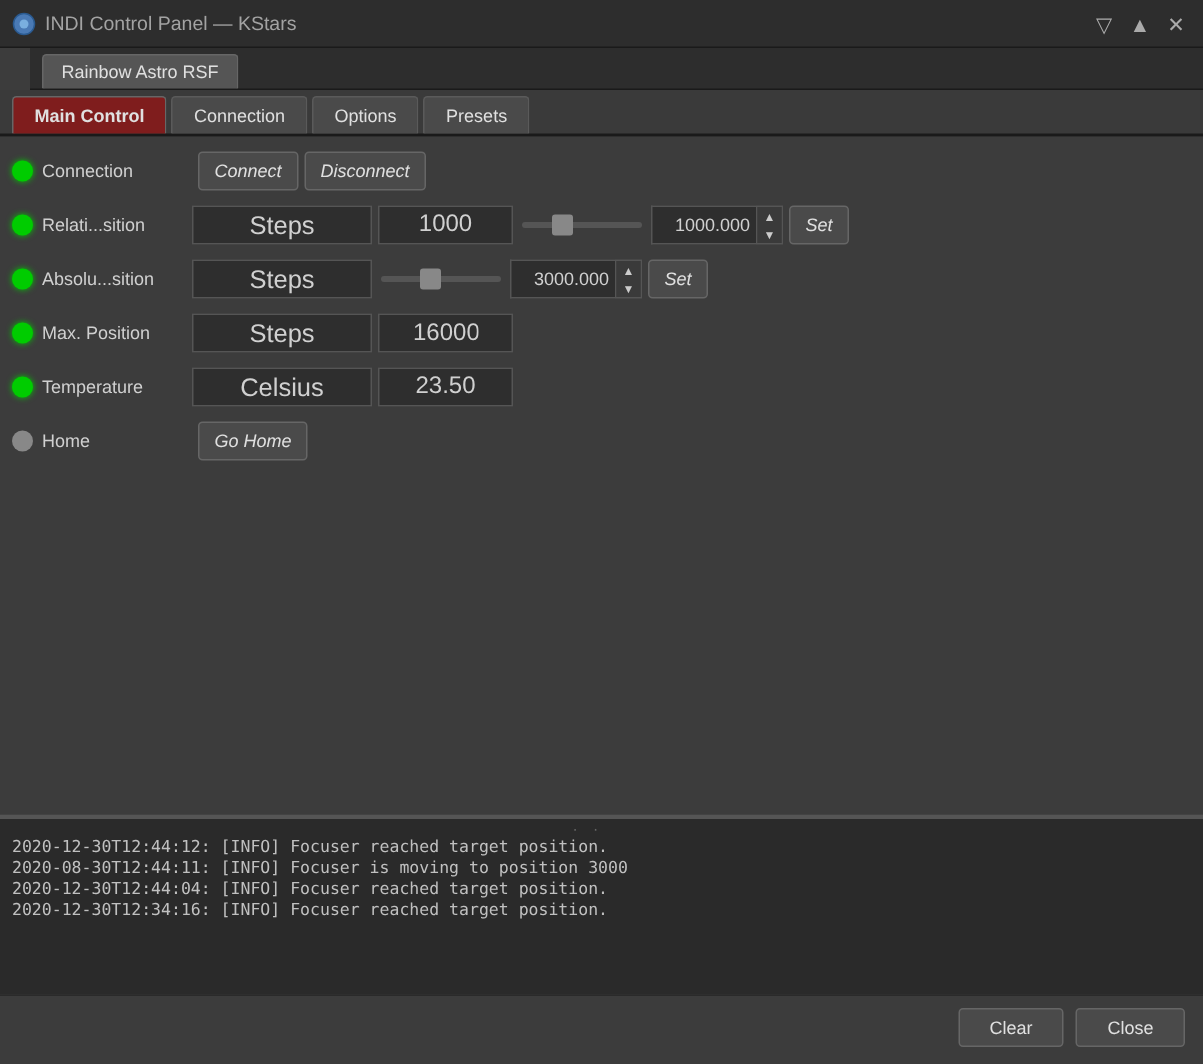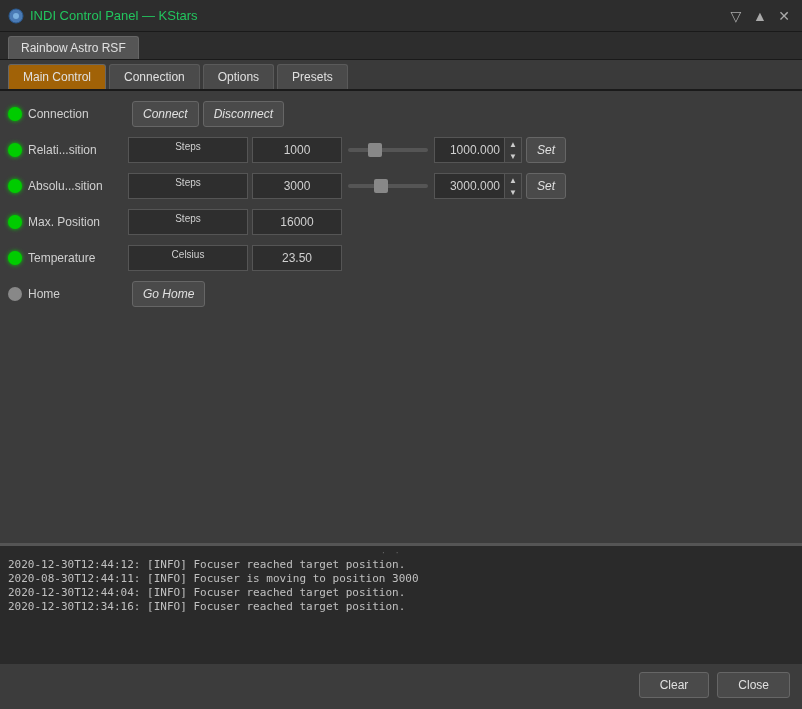--- a/index.html
+++ b/index.html
@@ -26,21 +26,21 @@
     .titlebar-left {
       display: flex;
       align-items: center;
       gap: 6px;
     }
     .titlebar-icon {
       width: 16px;
       height: 16px;
     }
     .titlebar-title {
-      color: #22c55e;
+      color: #a3a3a3;
       font-size: 13px;
     }
     .titlebar-controls {
       display: flex;
       gap: 4px;
     }
     .titlebar-btn {
       width: 20px;
       height: 20px;
       background: none;
@@ -53,20 +53,21 @@
       justify-content: center;
       border-radius: 3px;
     }
 
     
     .device-tabs {
       background: #2d2d2d;
       padding: 4px 8px 0 8px;
       display: flex;
       border-bottom: 1px solid #1a1a1a;
+      margin-left: 20px;
     }
     .device-tab {
       background: #4a4a4a;
       border: 1px solid #5a5a5a;
       border-bottom: none;
       padding: 4px 12px;
       cursor: pointer;
       color: #e0e0e0;
       font-size: 12px;
       border-radius: 3px 3px 0 0;
@@ -96,22 +97,23 @@
       border-bottom: none;
       padding: 5px 14px;
       cursor: pointer;
       color: #e0e0e0;
       font-size: 12px;
       border-radius: 3px 3px 0 0;
       margin-right: 3px;
       text-decoration: none;
     }
     .content-tab.active {
-      background: #a16207;
+      background: #7f1d1d;
       border-color: #666;
+      font-weight: bold;
     }
 
     
     .panel-area {
       flex: 1;
       display: flex;
       flex-direction: column;
       overflow: hidden;
     }
 
@@ -146,33 +148,33 @@
       font-size: 12px;
       flex-shrink: 0;
     }
 
     .row-unit {
       width: 120px;
       background: #2e2e2e;
       border: 1px solid #555;
       color: #d0d0d0;
       padding: 3px 6px;
-      font-size: 10px;
+      font-size: 17px;
       text-align: center;
       height: 26px;
       flex-shrink: 0;
     }
 
     .row-value {
       width: 90px;
       background: #2e2e2e;
       border: 1px solid #555;
       color: #d0d0d0;
       padding: 3px 22px;
-      font-size: 12px;
+      font-size: 16px;
       text-align: center;
       margin-left: 4px;
       height: 26px;
       flex-shrink: 0;
     }
 
     .row-slider {
       width: 80px;
       margin: 0 6px;
       flex-shrink: 0;
@@ -402,21 +404,20 @@
         </div>
         <button class="btn">
           <span>Set</span>
         </button>
       </div>
 
       <div class="control-row">
         <span class="status-dot dot-green"></span>
         <span class="row-label">Absolu...sition</span>
         <div class="row-unit">Steps</div>
-        <input type="text" class="row-value" value="3000" style="">
         <input type="range" class="row-slider" value="40" min="0" max="100" style="">
         <div class="spin-wrapper">
           <input type="text" class="spin-input" value="3000.000" style="">
           <div class="spin-arrows">
             <button class="spin-up">▲</button>
             <button class="spin-down">▼</button>
           </div>
         </div>
         <button class="btn">
           <span>Set</span>

